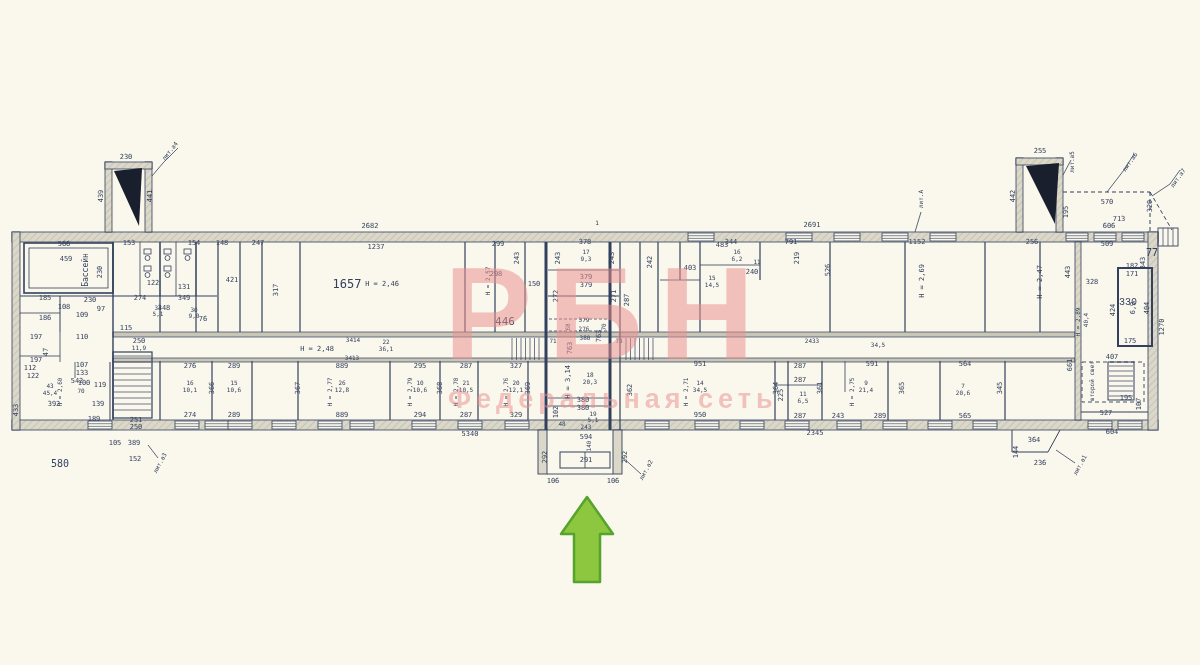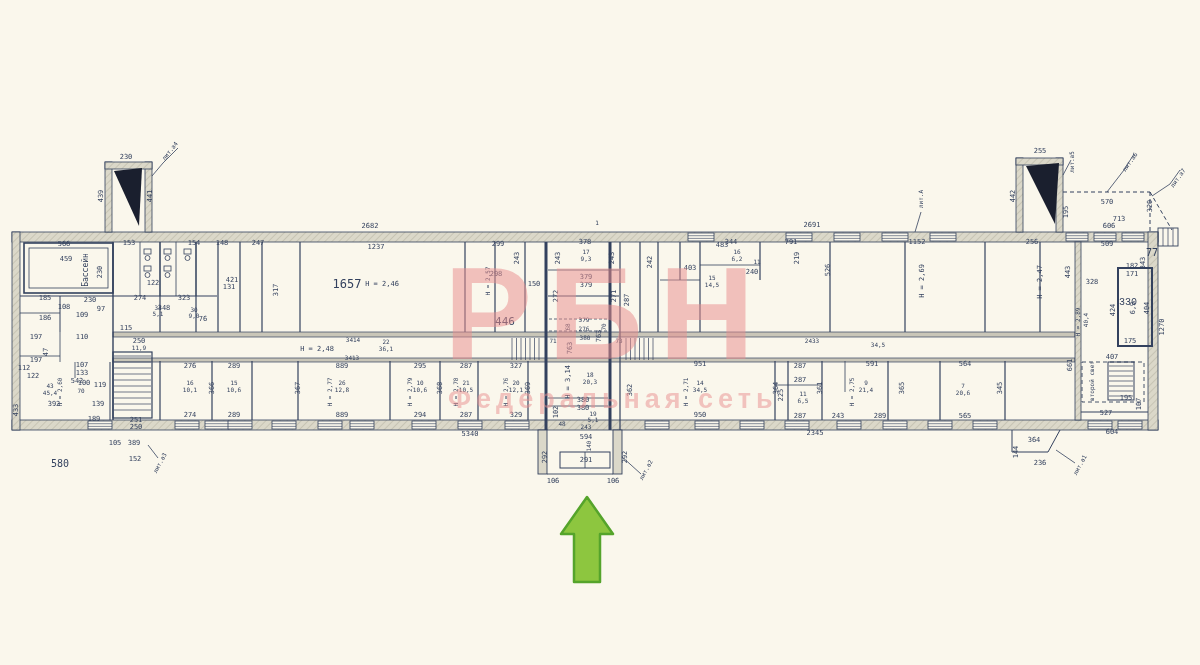--- a/index.html
+++ b/index.html
@@ -333,23 +333,23 @@
       <span class="plan-label" style="left: 921px; top: 199px; font-size: 6px; transform: translate(-50%, -50%) rotate(-90deg);">лит.А</span>
       <span class="plan-label" style="left: 64px; top: 244px; font-size: 7px; transform: translate(-50%, -50%);">566</span>
       <span class="plan-label" style="left: 66px; top: 259px; font-size: 7px; transform: translate(-50%, -50%);">459</span>
       <span class="plan-label" style="left: 86px; top: 270px; font-size: 8px; transform: translate(-50%, -50%) rotate(-90deg);">Бассейн</span>
       <span class="plan-label" style="left: 100px; top: 272px; font-size: 7px; transform: translate(-50%, -50%) rotate(-90deg);">230</span>
       <span class="plan-label" style="left: 129px; top: 243px; font-size: 7px; transform: translate(-50%, -50%);">153</span>
       <span class="plan-label" style="left: 194px; top: 243px; font-size: 7px; transform: translate(-50%, -50%);">154</span>
       <span class="plan-label" style="left: 222px; top: 243px; font-size: 7px; transform: translate(-50%, -50%);">148</span>
       <span class="plan-label" style="left: 258px; top: 243px; font-size: 7px; transform: translate(-50%, -50%);">247</span>
       <span class="plan-label" style="left: 153px; top: 283px; font-size: 7px; transform: translate(-50%, -50%);">122</span>
-      <span class="plan-label" style="left: 184px; top: 287px; font-size: 7px; transform: translate(-50%, -50%); margin-left: 45px;">131</span>
+      <span class="plan-label" style="left: 184px; top: 287px; font-size: 7px; transform: translate(-50%, -50%);">131</span>
       <span class="plan-label" style="left: 140px; top: 298px; font-size: 7px; transform: translate(-50%, -50%);">274</span>
-      <span class="plan-label" style="left: 184px; top: 298px; font-size: 7px; transform: translate(-50%, -50%);">323</span>
+      <span class="plan-label" style="left: 184px; top: 298px; font-size: 7px; transform: translate(-50%, -50%);">349</span>
       <span class="plan-label" style="left: 164px; top: 308px; font-size: 7px; transform: translate(-50%, -50%);">348</span>
       <span class="plan-label" style="left: 232px; top: 280px; font-size: 7px; transform: translate(-50%, -50%);">421</span>
       <span class="plan-label" style="left: 276px; top: 290px; font-size: 7px; transform: translate(-50%, -50%) rotate(-90deg);">317</span>
       <span class="plan-label" style="left: 376px; top: 247px; font-size: 7px; transform: translate(-50%, -50%);">1237</span>
       <span class="plan-label" style="left: 347px; top: 284px; font-size: 12px; transform: translate(-50%, -50%);">1657</span>
       <span class="plan-label" style="left: 382px; top: 284px; font-size: 7px; transform: translate(-50%, -50%);">Н = 2,46</span>
       <span class="plan-label" style="left: 505px; top: 321px; font-size: 11px; transform: translate(-50%, -50%);">446</span>
       <span class="plan-label" style="left: 498px; top: 244px; font-size: 7px; transform: translate(-50%, -50%);">299</span>
       <span class="plan-label" style="left: 496px; top: 274px; font-size: 7px; transform: translate(-50%, -50%);">298</span>
       <span class="plan-label" style="left: 488px; top: 281px; font-size: 6px; transform: translate(-50%, -50%) rotate(-90deg);">Н = 2,57</span>
@@ -503,21 +503,21 @@
       <span class="plan-label" style="left: 160px; top: 463px; font-size: 6px; transform: translate(-50%, -50%) rotate(-62deg);">лит.а3</span>
       <span class="plan-label" style="left: 1034px; top: 440px; font-size: 7px; transform: translate(-50%, -50%);">364</span>
       <span class="plan-label" style="left: 1016px; top: 452px; font-size: 7px; transform: translate(-50%, -50%) rotate(-90deg);">144</span>
       <span class="plan-label" style="left: 1040px; top: 463px; font-size: 7px; transform: translate(-50%, -50%);">236</span>
       <span class="plan-label" style="left: 1080px; top: 465px; font-size: 6px; transform: translate(-50%, -50%) rotate(-62deg);">лит.а1</span>
       <span class="plan-label" style="left: 45px; top: 298px; font-size: 7px; transform: translate(-50%, -50%);">185</span>
       <span class="plan-label" style="left: 45px; top: 318px; font-size: 7px; transform: translate(-50%, -50%);">186</span>
       <span class="plan-label" style="left: 36px; top: 337px; font-size: 7px; transform: translate(-50%, -50%);">197</span>
       <span class="plan-label" style="left: 46px; top: 352px; font-size: 7px; transform: translate(-50%, -50%) rotate(-90deg);">47</span>
       <span class="plan-label" style="left: 36px; top: 360px; font-size: 7px; transform: translate(-50%, -50%);">197</span>
-      <span class="plan-label" style="left: 24px; top: 368px; font-size: 7px; transform: translate(-50%, -50%);">112</span>
+      <span class="plan-label" style="left: 30px; top: 368px; font-size: 7px; transform: translate(-50%, -50%);">112</span>
       <span class="plan-label" style="left: 33px; top: 376px; font-size: 7px; transform: translate(-50%, -50%);">122</span>
       <span class="plan-label" style="left: 54px; top: 404px; font-size: 7px; transform: translate(-50%, -50%);">392</span>
       <span class="plan-label" style="left: 77px; top: 381px; font-size: 7px; transform: translate(-50%, -50%);">542</span>
       <span class="plan-label" style="left: 60px; top: 392px; font-size: 6px; transform: translate(-50%, -50%) rotate(-90deg);">Н = 2,60</span>
       <span class="plan-label" style="left: 50px; top: 386px; font-size: 6px; transform: translate(-50%, -50%);">43</span>
       <span class="plan-label" style="left: 50px; top: 393px; font-size: 6px; transform: translate(-50%, -50%);">45,4</span>
       <span class="plan-label" style="left: 84px; top: 383px; font-size: 7px; transform: translate(-50%, -50%);">100</span>
       <span class="plan-label" style="left: 100px; top: 385px; font-size: 7px; transform: translate(-50%, -50%);">119</span>
       <span class="plan-label" style="left: 81px; top: 391px; font-size: 6px; transform: translate(-50%, -50%);">70</span>
       <span class="plan-label" style="left: 98px; top: 404px; font-size: 7px; transform: translate(-50%, -50%);">139</span>

